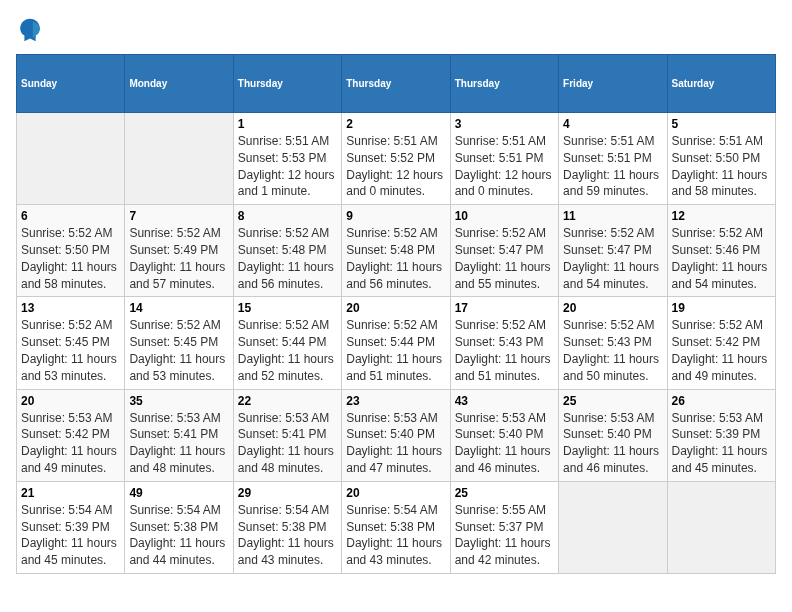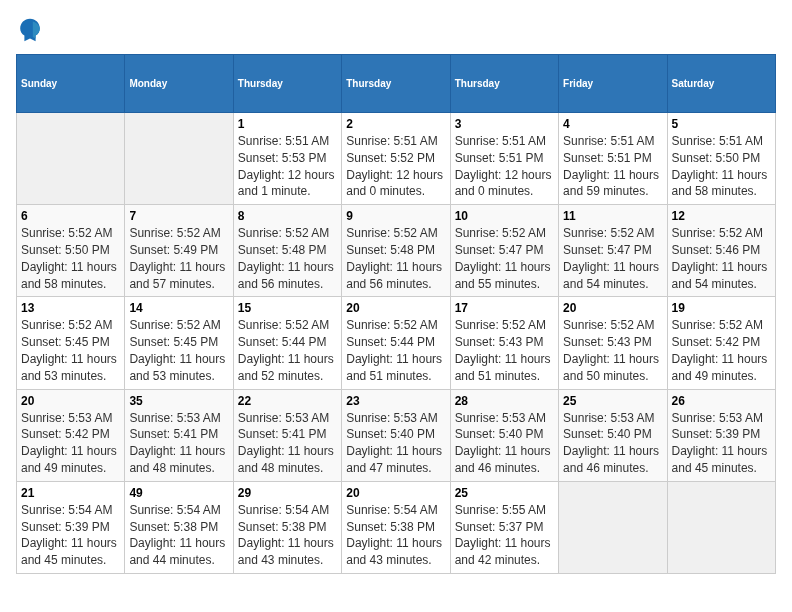--- a/index.html
+++ b/index.html
@@ -215,21 +215,21 @@
         </td>
         <td>
           <span class="day-num">22</span>
           <div class="day-info">Sunrise: 5:53 AM<br>Sunset: 5:41 PM<br>Daylight: 11 hours and 48 minutes.</div>
         </td>
         <td>
           <span class="day-num">23</span>
           <div class="day-info">Sunrise: 5:53 AM<br>Sunset: 5:40 PM<br>Daylight: 11 hours and 47 minutes.</div>
         </td>
         <td>
-          <span class="day-num">28</span>
+          <span class="day-num">43</span>
           <div class="day-info">Sunrise: 5:53 AM<br>Sunset: 5:40 PM<br>Daylight: 11 hours and 46 minutes.</div>
         </td>
         <td>
           <span class="day-num">25</span>
           <div class="day-info">Sunrise: 5:53 AM<br>Sunset: 5:40 PM<br>Daylight: 11 hours and 46 minutes.</div>
         </td>
         <td>
           <span class="day-num">26</span>
           <div class="day-info">Sunrise: 5:53 AM<br>Sunset: 5:39 PM<br>Daylight: 11 hours and 45 minutes.</div>
         </td>

